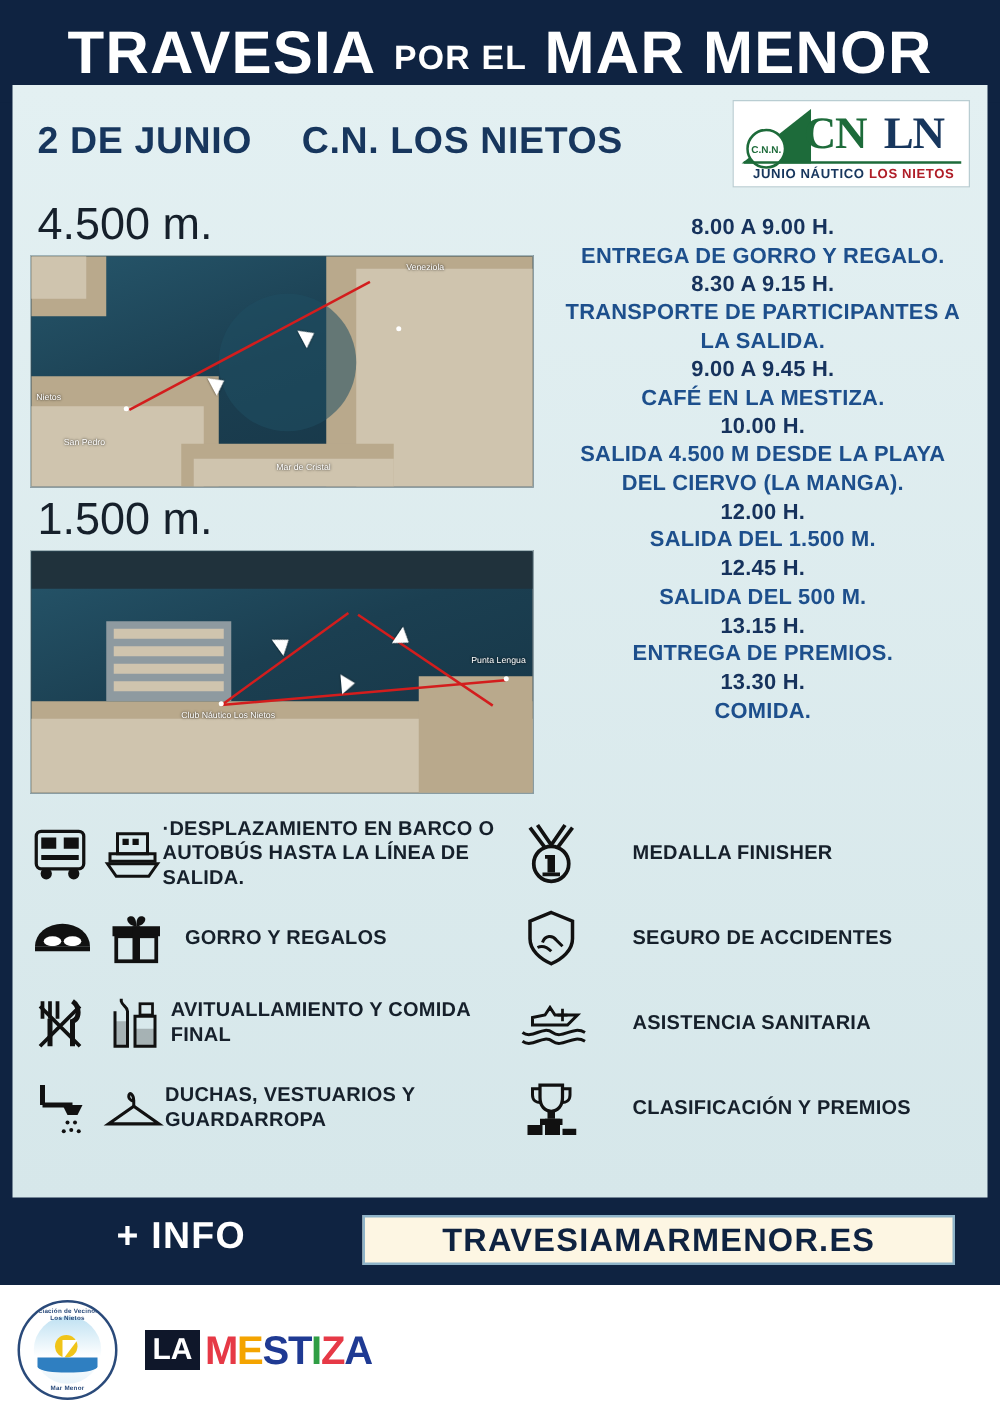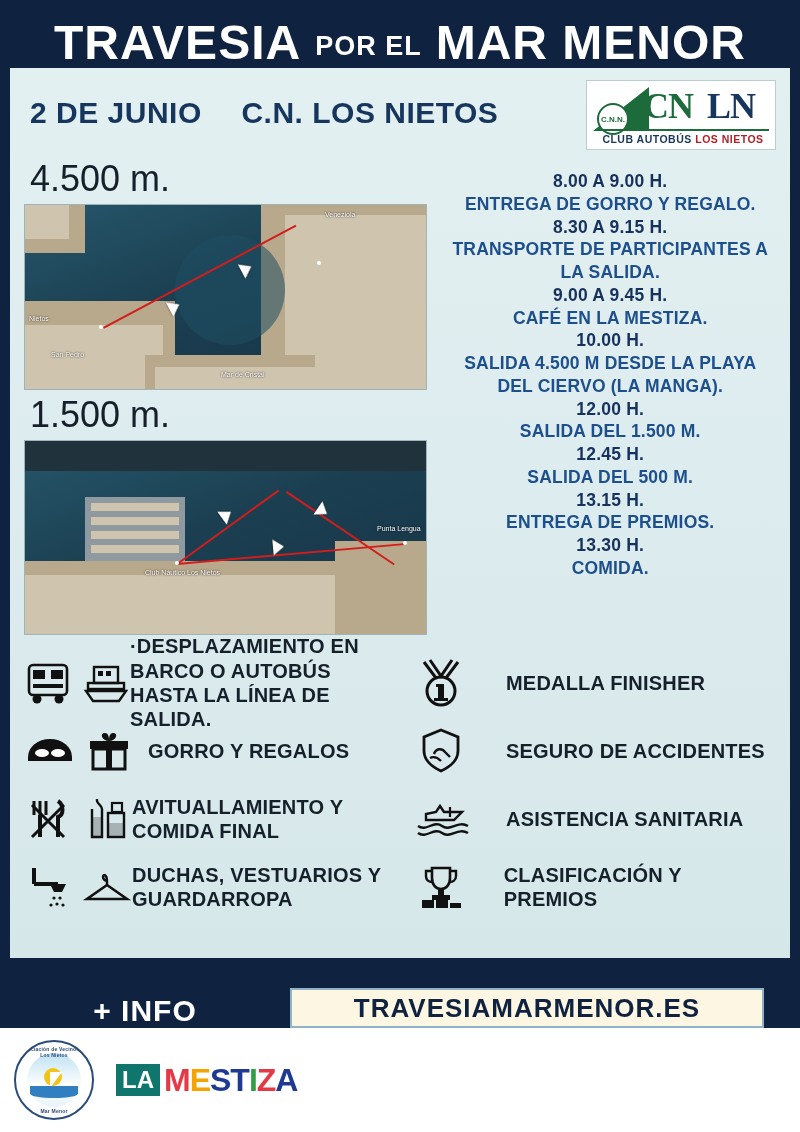--- a/index.html
+++ b/index.html
@@ -144,29 +144,29 @@
     display:flex;gap:12px;margin-top:14px;
   }
   .sv-col{width:378px;}
   .sv-row{
     display:flex;align-items:center;
     height:68px;
   }
   .sv-icons{display:flex;align-items:center;gap:10px;width:124px;justify-content:flex-start;}
   .sv-icons.narrow{width:92px;}
   .sv-text{
-    font-size:20px;font-weight:bold;color:#16202b;
+    font-size:16px;font-weight:bold;color:#16202b;
     line-height:1.22;letter-spacing:0.2px;
   }
   .ico{display:block;}
   
   .infobar{
     position:absolute;left:0;top:972px;width:800px;height:56px;
     background:#0f2341;
-    display:flex;align-items:flex-end;
+    display:flex;align-items:flex-start;
   }
   .plusinfo{
     color:#ffffff;font-size:30px;font-weight:bold;
     width:290px;text-align:center;letter-spacing:1px;
   }
   .webbox{
     background:#fdf6e3;border:2px solid #8fb4c9;
     height:36px;width:470px;
     display:flex;align-items:center;justify-content:center;
   }
@@ -205,21 +205,21 @@
     border-left:12px solid #ffffff;border-bottom:16px solid transparent;
   }
   .fl-badge .txt-top,.fl-badge .txt-bot{
     position:absolute;left:0;right:0;text-align:center;
     font-size:5px;color:#2a4a7a;font-weight:bold;letter-spacing:.2px;
   }
   .fl-badge .txt-top{top:4px;}
   .fl-badge .txt-bot{bottom:4px;}
   .mestiza{display:flex;align-items:center;gap:4px;}
   .mestiza .la{
-    background:#0f766e;color:#ffffff;font-size:24px;font-weight:bold;
+    background:#0f172a;color:#ffffff;font-size:24px;font-weight:bold;
     padding:2px 6px;letter-spacing:0;
   }
   .mestiza .word{
     font-size:32px;font-weight:bold;letter-spacing:-1px;
   }
   .mestiza .word span:nth-child(1){color:#e63946;}
   .mestiza .word span:nth-child(2){color:#f4a400;}
   .mestiza .word span:nth-child(3){color:#1f3a93;}
   .mestiza .word span:nth-child(4){color:#1f3a93;}
   .mestiza .word span:nth-child(5){color:#2f9e44;}
@@ -245,21 +245,21 @@
         <span class="gap"></span>
         <span>C.N. LOS NIETOS</span>
       </div>
       <div class="logo">
         <div class="lg-green"></div>
         <div class="lg-badge">C.N.N.</div>
         <div class="lg-cn">CN</div>
         <div class="lg-ln">LN</div>
         <div class="lg-rule"></div>
         <div class="lg-sub">
-          <span>CLUB AUTOBÚS</span>
+          <span>JUNIO NÁUTICO</span>
           <span class="red">LOS NIETOS</span>
         </div>
       </div>
     </div>
 
     <div class="cols">
 
       <div class="col-left">
 
         <div class="dist">4.500 m.</div>

